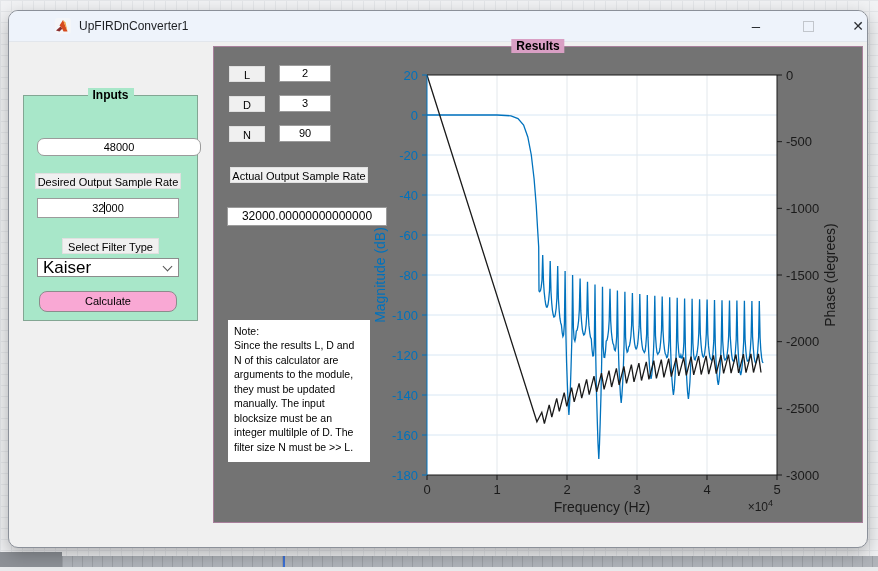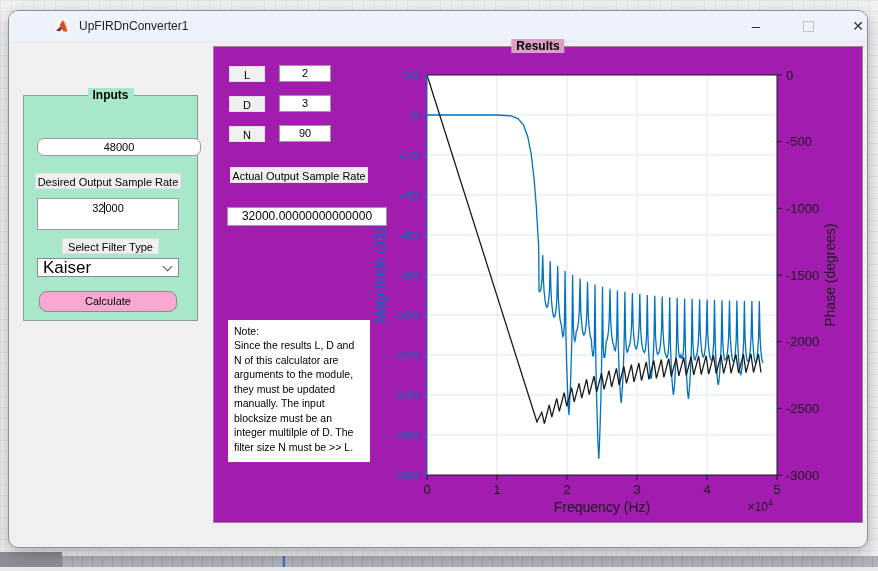--- a/index.html
+++ b/index.html
@@ -61,21 +61,21 @@
     position:absolute;top:-8px;left:50%;transform:translateX(-50%);
     font-size:12px;font-weight:bold;color:#000;padding:0 5px;white-space:nowrap;
   }
   .inputs-panel{
     left:14px;top:84px;width:175px;height:226px;
     background:#a8e7c9;border:1px solid #83a693;padding-left:8px;
   }
   .inputs-panel .panel-title{background:#a8e7c9;}
   .results-panel{
     left:204px;top:35px;width:650px;height:477px;
-    background:#a21caf;border:1px solid #a87f9b;
+    background:#737373;border:1px solid #a87f9b;
   }
   .results-panel .panel-title{background:#d99fc4;}
 
   .chip{
     position:absolute;background:#f0f0f0;border:1px solid #e0e0e0;
     font-size:11px;color:#000;text-align:center;box-sizing:border-box;
   }
   .field{
     position:absolute;background:#fff;border:1px solid #9b9b9b;
     font-size:11px;color:#000;text-align:center;box-sizing:border-box;
@@ -100,21 +100,21 @@
     position:absolute;background:#fff;font-size:10.5px;color:#000;
     line-height:1.38;padding:4px 6px;box-sizing:border-box;text-align:left;
     white-space:pre-wrap;
   }
   #plot{position:absolute;left:213px;top:28px;overflow:visible;}
 
   
   .lbl-isr{left:13px;top:17px;width:142px;height:16px;line-height:16px;}
   .fld-isr{left:13px;top:42px;width:164px;height:18px;line-height:16px;border-radius:7px;}
   .lbl-dosr{left:11px;top:77px;width:146px;height:16px;line-height:16px;}
-  .fld-dosr{left:13px;top:102px;width:142px;height:32px;line-height:18px;}
+  .fld-dosr{left:13px;top:102px;width:142px;height:20px;line-height:18px;}
   .lbl-ft{left:38px;top:142px;width:97px;height:16px;line-height:16px;}
   .dd-ft{left:13px;top:162px;width:142px;height:19px;line-height:17px;}
   .btn-calc{left:15px;top:195px;width:138px;height:21px;line-height:19px;}
 
   
   .ldn-chip{width:36px;height:16px;line-height:16px;left:15px;}
   .ldn-field{width:52px;height:17px;line-height:15px;left:65px;}
   .lbl-aosr{left:16px;top:120px;width:138px;height:16px;line-height:16px;}
   .fld-aosr{left:13px;top:144px;width:160px;height:19px;line-height:17px;font-size:12px;margin-top:16px;}
   .note-box{left:14px;top:273px;width:142px;height:142px;}

